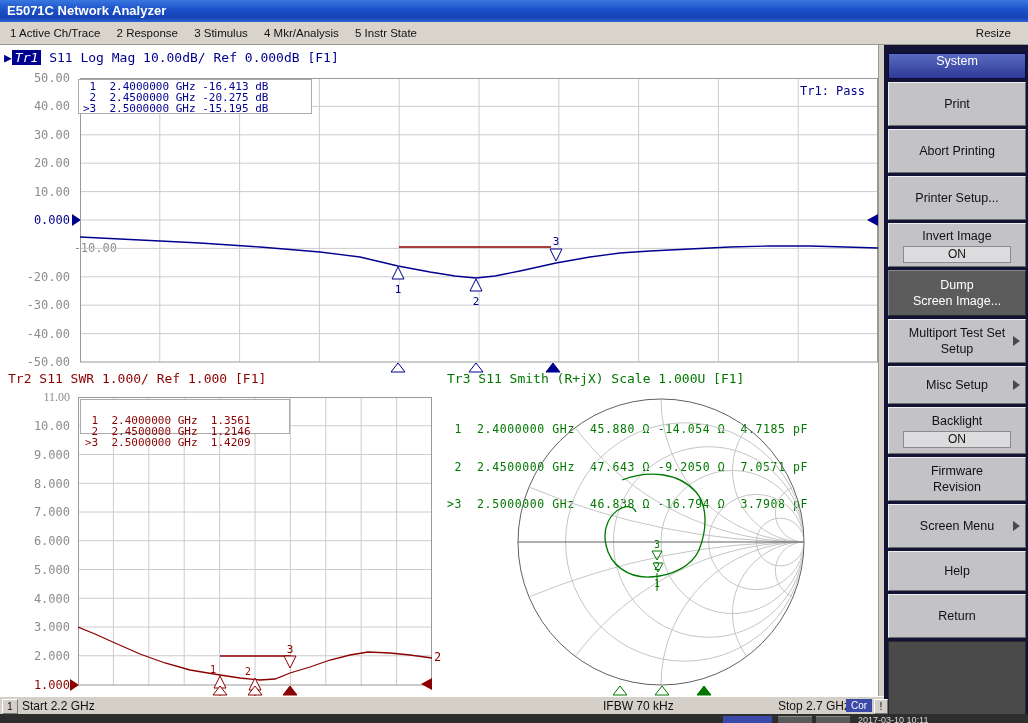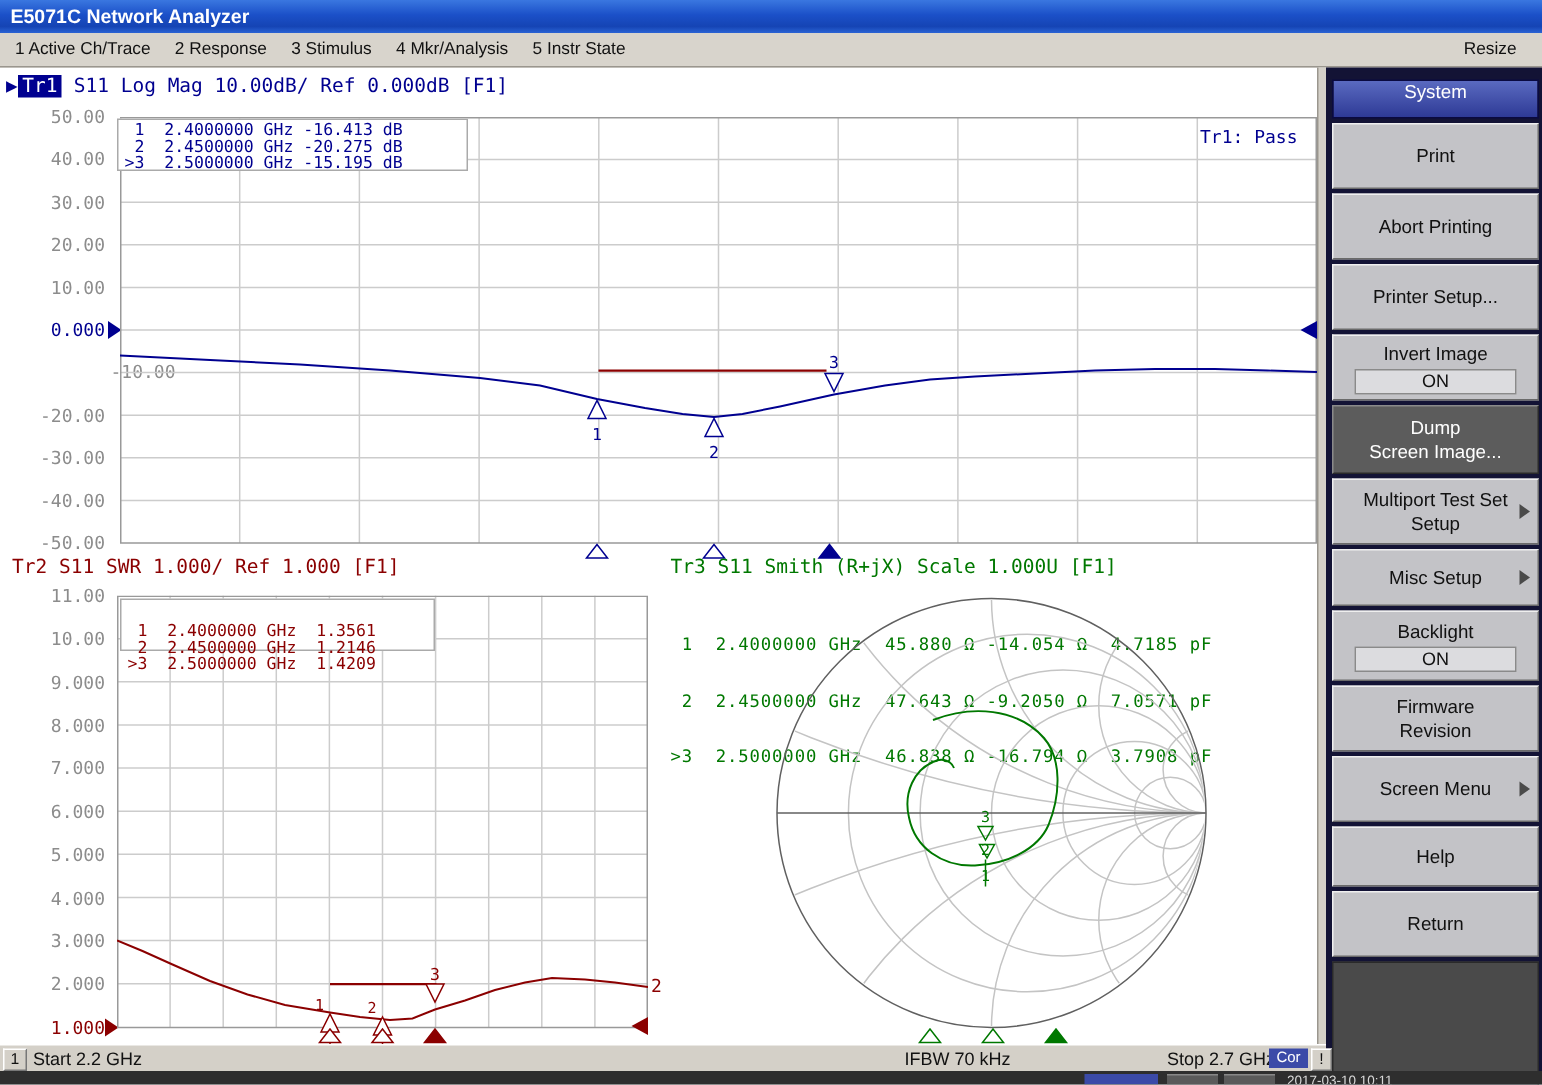--- a/index.html
+++ b/index.html
@@ -71,21 +71,21 @@
 
   <div class="menubar">
     <span class="mi">1 Active Ch/Trace</span>
     <span class="mi">2 Response</span>
     <span class="mi">3 Stimulus</span>
     <span class="mi">4 Mkr/Analysis</span>
     <span class="mi">5 Instr State</span>
     <span class="mi resize">Resize</span>
   </div>
 
-  <div class="hdr navy" style="left:4px;top:50px;"><span style="color:#000090;">▶</span><span style="background:#000090;color:#fff;padding:0 3px;">Tr1</span><span> S11 Log Mag 10.00dB/ Ref 0.000dB [F1]</span></div>
+  <div class="hdr navy" style="left:4px;top:50px;"><span style="color:#000090;">▶</span><span style="background:#000090;color:#fff;padding:0 3px;font-style:italic;">Tr1</span><span> S11 Log Mag 10.00dB/ Ref 0.000dB [F1]</span></div>
 
   <div class="ytick" style="top:71px;">50.00</div>
   <div class="ytick" style="top:99px;">40.00</div>
   <div class="ytick" style="top:128px;">30.00</div>
   <div class="ytick" style="top:156px;">20.00</div>
   <div class="ytick" style="top:185px;">10.00</div>
   <div class="ytick navy" style="top:213px;color:#000090;">0.000</div>
   <div class="ytick" style="top:241px;padding-left:47px;">-10.00</div>
   <div class="ytick" style="top:270px;">-20.00</div>
   <div class="ytick" style="top:298px;">-30.00</div>
@@ -132,21 +132,21 @@
   <div class="mkbox" style="left:78px;top:79px;width:234px;height:35px;padding-top:2px;">
     <div class="mkrow navy"> 1  2.4000000 GHz -16.413 dB</div>
     <div class="mkrow navy"> 2  2.4500000 GHz -20.275 dB</div>
     <div class="mkrow navy">&gt;3  2.5000000 GHz -15.195 dB</div>
   </div>
   <div class="passtxt" style="left:800px;top:84px;">Tr1: Pass</div>
   <div class="tracenum navy" style="left:879px;top:241px;">1</div>
 
   <div class="hdr dred" style="left:8px;top:371px;">Tr2 S11 SWR 1.000/ Ref 1.000 [F1]</div>
 
-  <div class="ytick" style="top:390px;">11.00</div>
+  <div class="ytick" style="top:390px;font-family:Liberation Serif, serif;">11.00</div>
   <div class="ytick" style="top:419px;">10.00</div>
   <div class="ytick" style="top:448px;">9.000</div>
   <div class="ytick" style="top:477px;">8.000</div>
   <div class="ytick" style="top:505px;">7.000</div>
   <div class="ytick" style="top:534px;">6.000</div>
   <div class="ytick" style="top:563px;">5.000</div>
   <div class="ytick" style="top:592px;">4.000</div>
   <div class="ytick" style="top:620px;">3.000</div>
   <div class="ytick" style="top:649px;">2.000</div>
   <div class="ytick" style="top:678px;color:#8b0000;">1.000</div>

